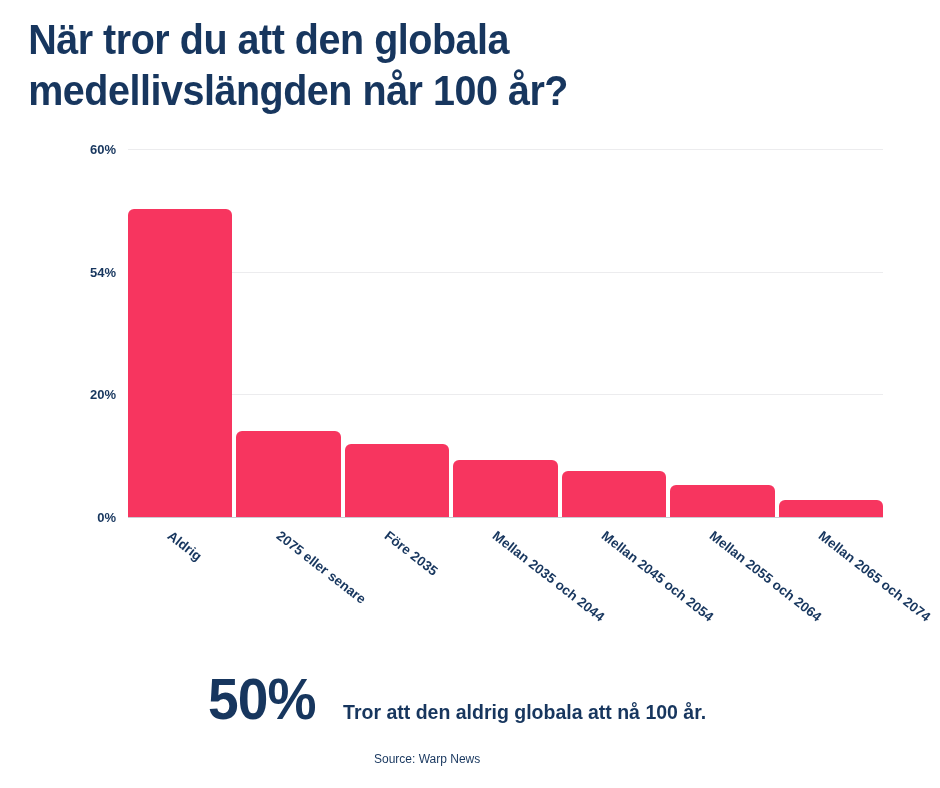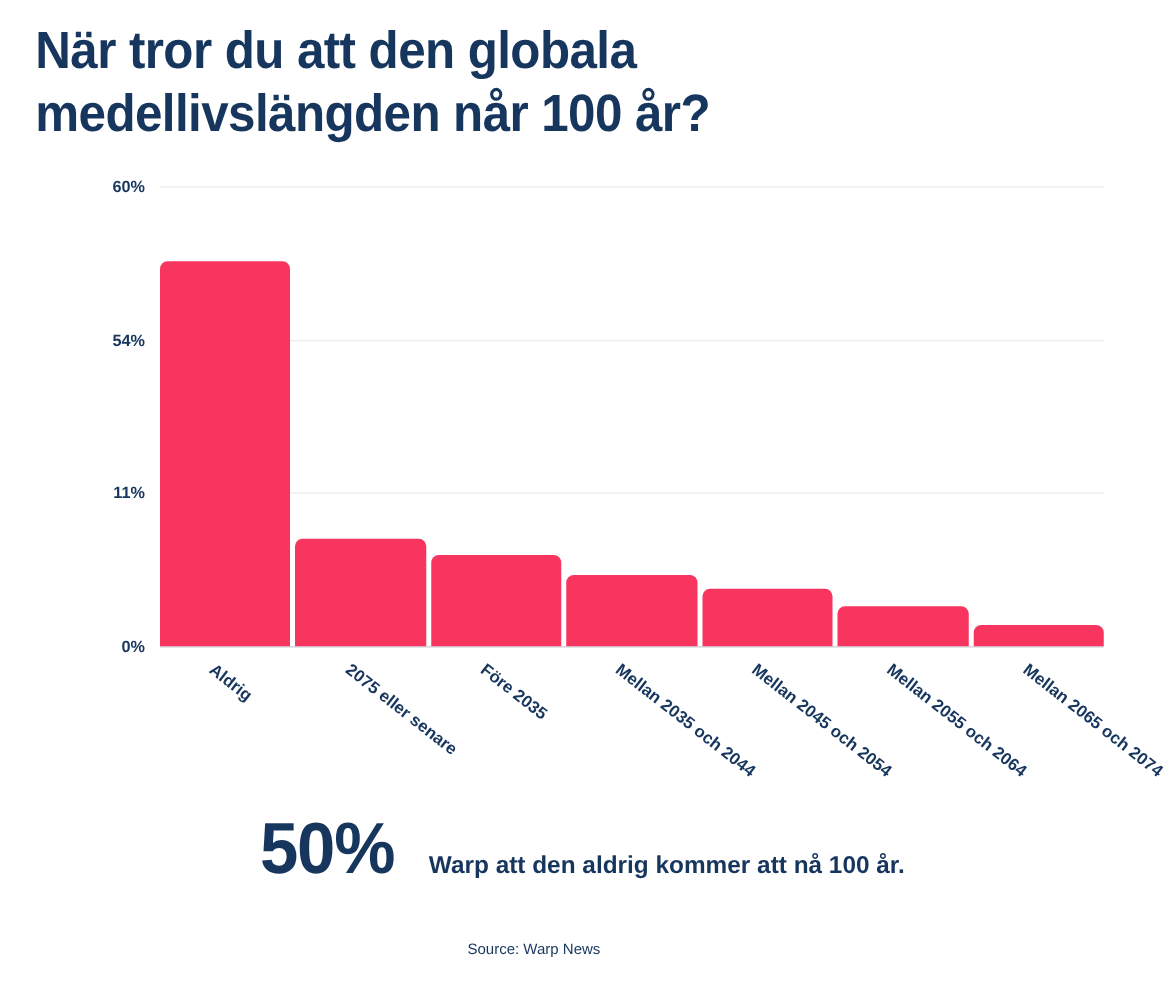--- a/index.html
+++ b/index.html
@@ -123,21 +123,21 @@
     color: #17365E;
     font-size: 13.5px;
     font-weight: bold;
     white-space: nowrap;
   }
 
   
   .footer {
     position: absolute;
     left: 0;
-    top: 648px;
+    top: 668px;
     width: 940px;
     height: 120px;
   }
   .kpi-row {
     position: absolute;
     left: 208px;
     top: 0;
     display: flex;
     align-items: baseline;
   }
@@ -178,21 +178,21 @@
 <div class="chart-wrap">
   <div class="plot">
 
     <div class="gridline" style="top:0%;"></div>
     <div class="gridline" style="top:33.333%;"></div>
     <div class="gridline" style="top:66.666%;"></div>
     <div class="axis-base"></div>
 
     <div class="ytick" style="top:0%;">60%</div>
     <div class="ytick" style="top:33.333%;">54%</div>
-    <div class="ytick" style="top:66.666%;">11%</div>
+    <div class="ytick" style="top:66.666%;">20%</div>
     <div class="ytick" style="top:100%;">0%</div>
 
     <div class="bars">
       <div class="bar-slot">
         <div class="bar" style="height: 83.6667%; background: rgb(247, 53, 95);"></div>
       </div>
       <div class="bar-slot">
         <div class="bar" style="height: 23.3333%; background: rgb(247, 53, 95);"></div>
       </div>
       <div class="bar-slot">
@@ -234,16 +234,16 @@
     </div>
     <div class="xlabel-slot">
       <div class="xlabel">Mellan 2065 och 2074</div>
     </div>
   </div>
 </div>
 
 <div class="footer">
   <div class="kpi-row">
     <div class="kpi-value">50%</div>
-    <div class="kpi-caption">Warp att den aldrig kommer att nå 100 år.</div>
+    <div class="kpi-caption">Tror att den aldrig globala att nå 100 år.</div>
   </div>
 </div>
 <div class="source">Source: Warp News</div>
 
 </body></html>

